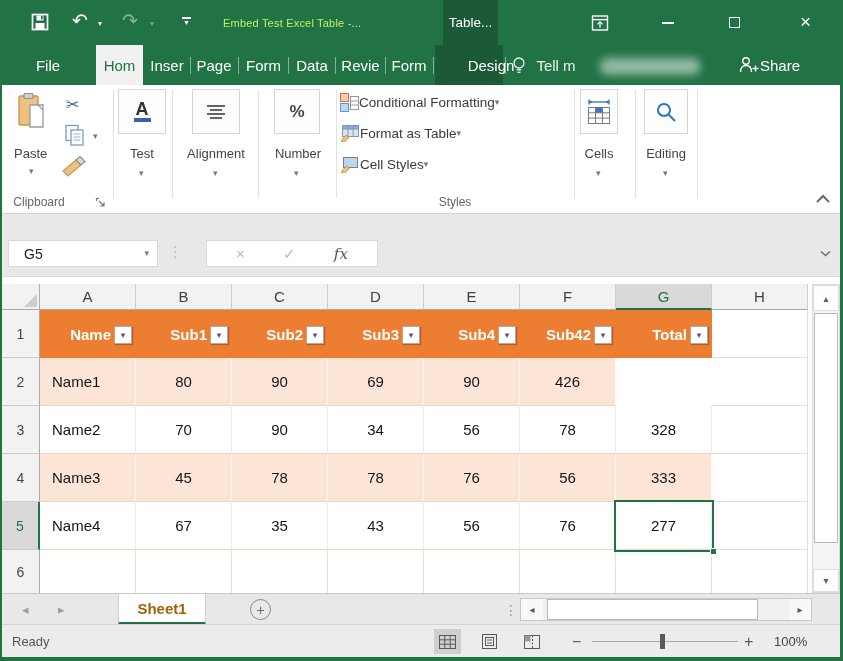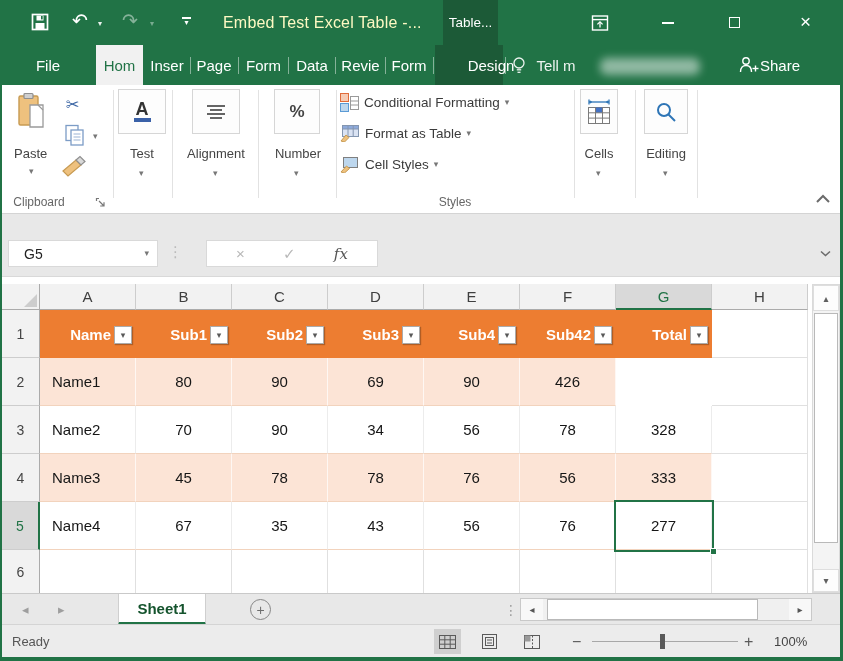--- a/index.html
+++ b/index.html
@@ -13,21 +13,21 @@
   .titlebar{position:absolute;left:0;top:0;width:843px;height:45px;background:#217346;}
   .tb-ico{position:absolute;color:#fff;}
   .undo-glyph{font-size:19px;line-height:19px;color:#fff;}
   .redo-glyph{font-size:19px;line-height:19px;color:rgba(255,255,255,.45);}
   .mini-caret{font-size:8px;color:rgba(255,255,255,.9);}
   .mini-caret.dim{color:rgba(255,255,255,.4);}
   .qat-more{display:flex;flex-direction:column;align-items:center;gap:1px;}
   .qat-more .bar{width:9px;border-top:2px solid #fff;}
   .qat-more .v{font-size:8px;color:#fff;line-height:6px;}
   .win-title{position:absolute;left:223px;top:0;height:45px;display:flex;align-items:center;
-    color:#fef9c3;font-size:16px;letter-spacing:.2px;}
+    color:#bef264;font-size:11px;letter-spacing:.2px;}
   .doc-tab{position:absolute;left:443px;top:0;width:55px;height:45px;background:#1c5a37;
     color:#fff;font-size:13.5px;display:flex;align-items:center;justify-content:center;}
   .min-bar{width:12px;border-top:2px solid #fff;}
   .max-box{width:11px;height:11px;border:1.5px solid #fff;}
   .close-x{font-size:19px;color:#fff;line-height:19px;}
 
   
   .tabrow{position:absolute;left:0;top:45px;width:843px;height:40px;background:#217346;}
   .mt{position:absolute;top:0;height:40px;display:flex;align-items:center;justify-content:center;
     color:#fff;font-size:15px;}
@@ -42,21 +42,21 @@
   .ribbon{position:absolute;left:0;top:85px;width:843px;height:129px;background:#fff;
     border-bottom:1px solid #d4d4d4;color:#3b3b3b;}
   .rg-sep{position:absolute;top:5px;height:108px;width:1px;background:#e2e2e2;}
   .grp-label{position:absolute;top:110px;font-size:12px;color:#666;}
   .big-btn-label{position:absolute;font-size:13px;color:#444;}
   .caret{font-size:9px;color:#777;line-height:9px;}
   .icon-box{position:absolute;top:4px;height:45px;background:#fdfdfd;border:1px solid #d6d6d6;
     display:flex;align-items:center;justify-content:center;}
   .font-A{font-size:18px;font-weight:bold;color:#333;line-height:16px;}
   .font-underbar{width:17px;height:4px;background:#3a61a8;margin-top:1px;}
-  .styles-row{position:absolute;left:340px;display:flex;align-items:center;gap:5px;
+  .styles-row{position:absolute;left:340px;display:flex;align-items:center;
     font-size:13.5px;color:#3b3b3b;white-space:nowrap;}
   .scissors{font-size:16px;color:#3c66a4;line-height:16px;}
   .pct{font-size:17px;color:#444;font-weight:bold;}
   .collapse-chevron{position:absolute;left:815px;top:108px;}
 
   
   .fbar{position:absolute;left:0;top:214px;width:843px;height:63px;background:#e8e8e8;
     border-bottom:1px solid #d9d9d9;}
   .fb-field{position:absolute;top:26px;height:27px;background:#fff;border:1px solid #d9d9d9;}
   .namebox-text{font-size:14px;color:#222;}
@@ -117,21 +117,21 @@
     border:1px solid #b9b9b9;}
 
   
   .sheetbar{position:absolute;left:0;top:593px;width:843px;height:31px;background:#e8e8e8;
     border-top:1px solid #c9c9c9;}
   .nav-tri{position:absolute;top:0;height:31px;display:flex;align-items:center;
     font-size:13px;color:#9e9e9e;}
   .sheettab{position:absolute;left:118px;top:0;width:88px;height:31px;background:#fff;
     border-left:1px solid #cfcfcf;border-right:1px solid #cfcfcf;border-bottom:3px solid #217346;
     display:flex;align-items:center;justify-content:center;
-    font-size:15px;font-weight:bold;color:#14532d;}
+    font-size:15px;font-weight:bold;color:#a16207;}
   .addsheet{position:absolute;left:250px;top:5px;width:21px;height:21px;border-radius:50%;
     border:1.5px solid #868686;display:flex;align-items:center;justify-content:center;
     font-size:14px;color:#6d6d6d;line-height:14px;}
   .sb-dots{position:absolute;left:504px;top:0;height:31px;display:flex;align-items:center;
     font-size:14px;color:#9e9e9e;}
   .hscroll{position:absolute;left:520px;top:4px;width:292px;height:23px;background:#f0f0f0;
     border:1px solid #c9c9c9;}
   .hs-btn{position:absolute;top:0;width:22px;height:21px;background:#f8f8f8;
     display:flex;align-items:center;justify-content:center;font-size:10px;color:#555;}
   .hs-thumb{position:absolute;left:26px;top:0;width:211px;height:21px;background:#fff;

